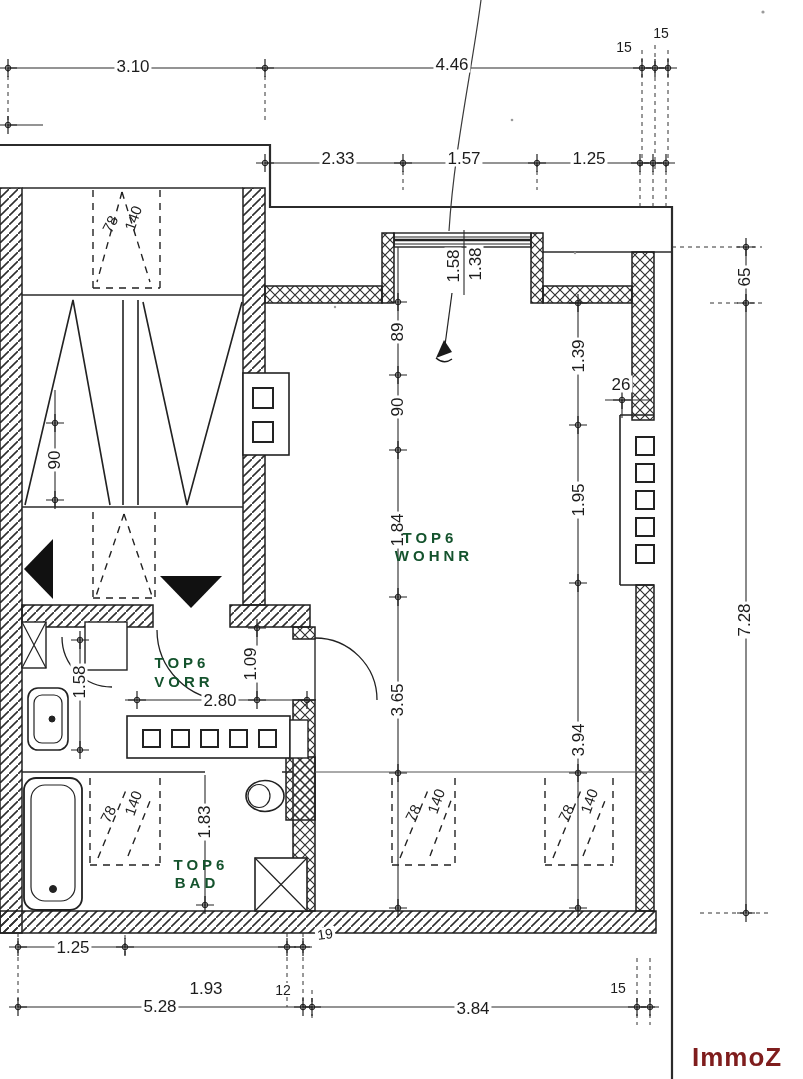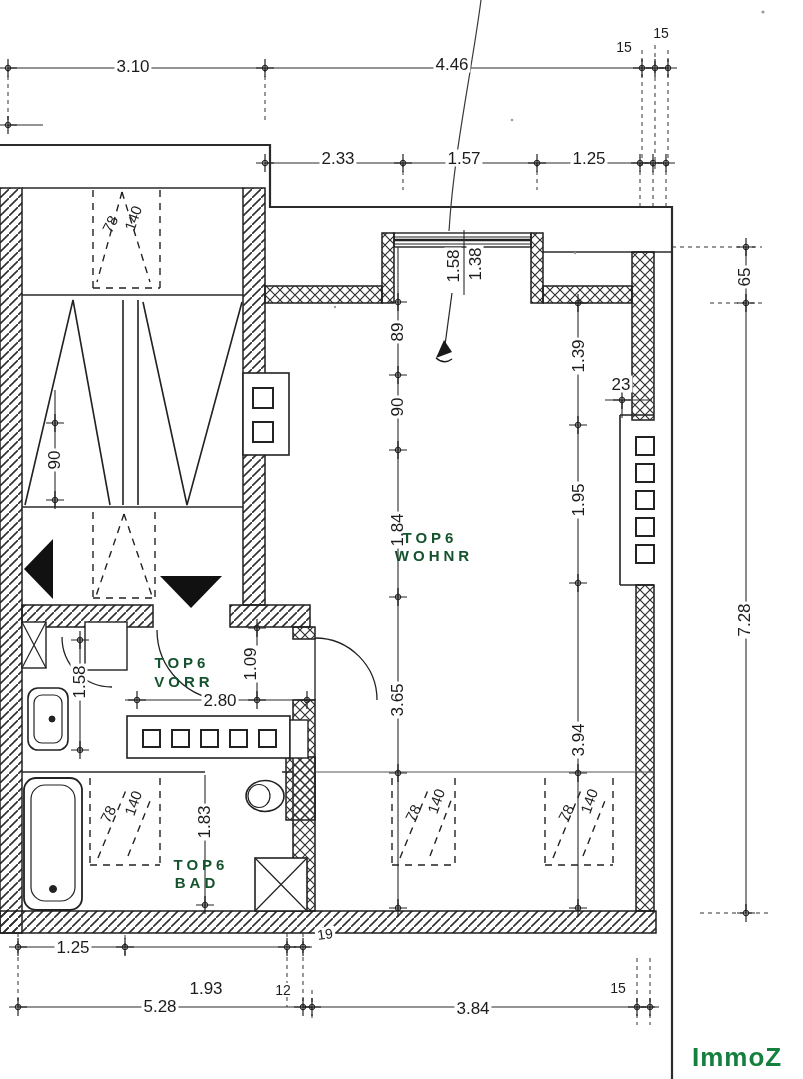--- a/index.html
+++ b/index.html
@@ -8,21 +8,21 @@
   #plan svg{position:absolute;left:0;top:0;}
   .lbl{position:absolute;transform:translate(-50%,-50%) rotate(var(--r,0deg));
        font:500 17px "Liberation Sans",sans-serif;color:#1c1c1c;background:#fff;
        padding:0 2px;white-space:nowrap;line-height:1;}
   .rot{--r:-90deg;}
   .ann{background:transparent;font-size:15px;color:#222;padding:0;}
   .sm{font-size:14px;}
   .room{background:transparent;color:#14532d;font-weight:700;letter-spacing:4px;
         font-size:15px;padding:0;}
   .wm{position:absolute;left:692px;top:1042px;font:700 26px "Liberation Sans",sans-serif;
-      color:#15803d;letter-spacing:1px;background:transparent;}
+      color:#7f1d1d;letter-spacing:1px;background:transparent;}
 </style>
 </head>
 <body>
 
 <div id="plan">
 
 <svg width="803" height="1079" viewBox="0 0 803 1079">
   <defs>
     <pattern id="hd" width="9" height="9" patternUnits="userSpaceOnUse">
       <path d="M-2,11 L11,-2" stroke="#2e2e2e" stroke-width="1.6" fill="none"></path>
@@ -246,21 +246,21 @@
 <div class="lbl" style="left:133px;top:66px">3.10</div>
 <div class="lbl" style="left:452px;top:64px">4.46</div>
 <div class="lbl sm" style="left:624px;top:47px">15</div>
 <div class="lbl sm" style="left:661px;top:33px">15</div>
 <div class="lbl" style="left:338px;top:158px">2.33</div>
 <div class="lbl" style="left:464px;top:158px">1.57</div>
 <div class="lbl" style="left:589px;top:158px">1.25</div>
 
 <div class="lbl rot" style="left:744px;top:277px">65</div>
 <div class="lbl rot" style="left:744px;top:620px">7.28</div>
-<div class="lbl" style="left:621px;top:384px">23</div>
+<div class="lbl" style="left:621px;top:384px">26</div>
 <div class="lbl rot" style="left:578px;top:356px">1.39</div>
 <div class="lbl rot" style="left:578px;top:500px">1.95</div>
 <div class="lbl rot" style="left:578px;top:740px">3.94</div>
 
 <div class="lbl rot" style="left:397px;top:332px">89</div>
 <div class="lbl rot" style="left:397px;top:407px">90</div>
 <div class="lbl rot" style="left:397px;top:530px">1.84</div>
 <div class="lbl rot" style="left:397px;top:700px">3.65</div>
 
 <div class="lbl rot" style="left:453px;top:266px">1.58</div>

